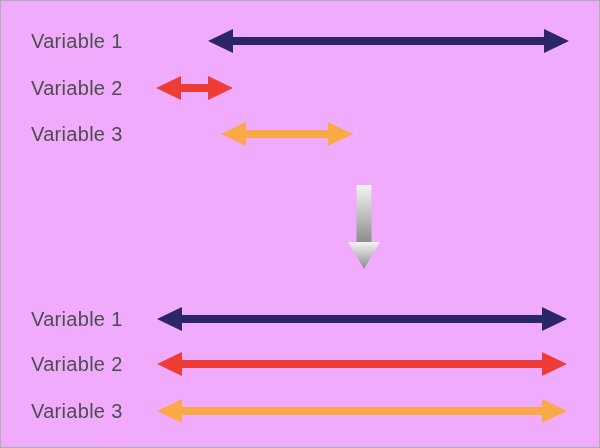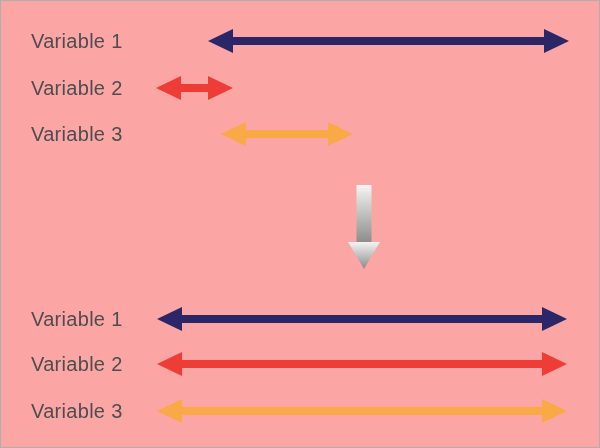--- a/index.html
+++ b/index.html
@@ -1,21 +1,21 @@
 <!DOCTYPE html>
 <html><head>
 <meta charset="utf-8">
 <style>
   html, body { margin: 0; padding: 0; background: #ffffff; }
   #frame {
     position: relative;
     width: 598px;
     height: 446px;
     border: 1px solid #afafaf;
-    background: #fca5a5;
+    background: #f0abfc;
     overflow: hidden;
     font-family: "Liberation Sans", sans-serif;
   }
   .var-label {
     position: absolute;
     left: 30px;
     height: 26px;
     line-height: 26px;
     font-size: 20px;
     color: #4d4d4f;

